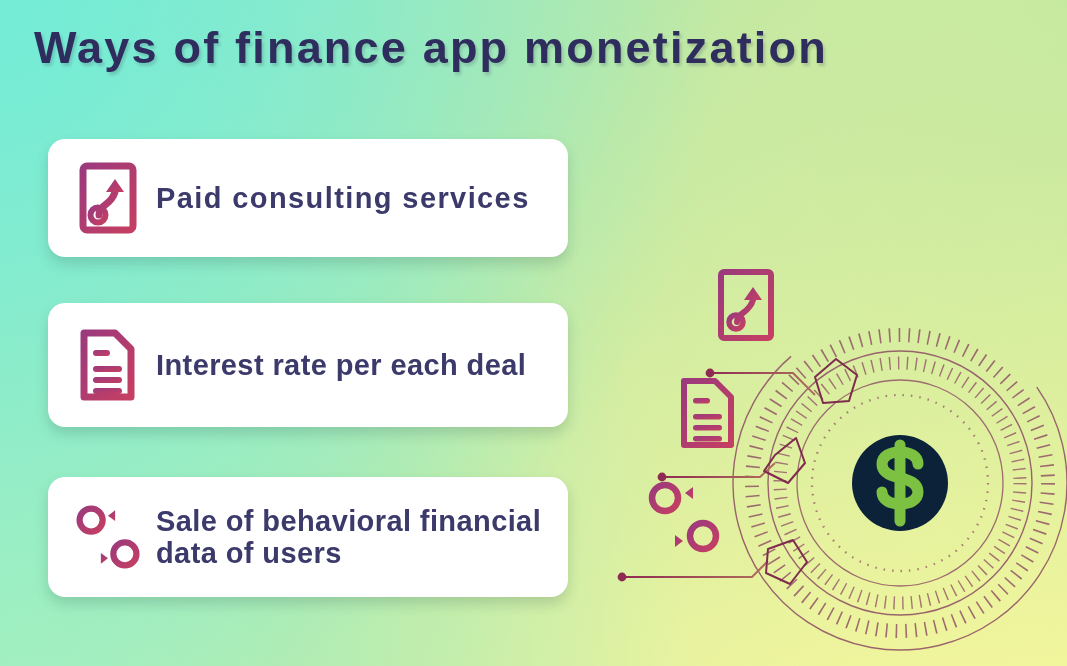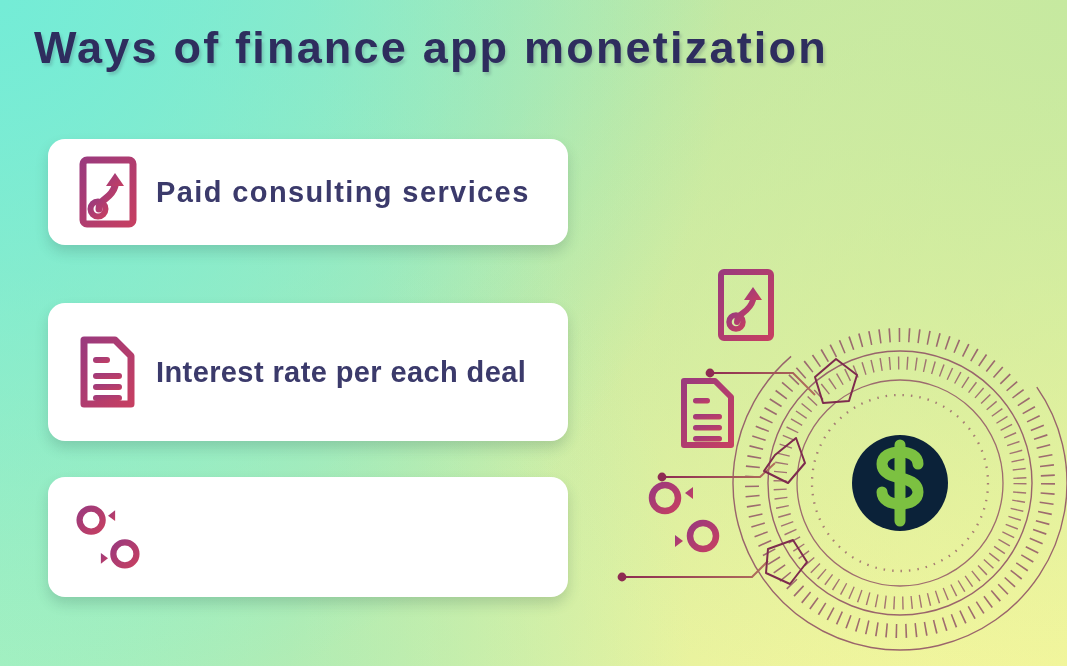--- a/index.html
+++ b/index.html
@@ -28,22 +28,22 @@
 
   
   .card {
     position:absolute; left:48px; width:520px;
     background:#fff;
     border-radius:17px;
     box-shadow:0 7px 13px rgba(40,80,70,.20);
     display:flex; align-items:center;
     padding:0 18px 0 28px;
   }
-  #card-1 { top:139px; height:106px; }
-  #card-2 { top:303px; height:138px; }
+  #card-1 { top:139px; height:118px; }
+  #card-2 { top:303px; height:124px; }
   #card-3 { top:477px; height:120px; }
 
   .card-icon { flex:0 0 auto; width:64px; margin-right:16px; display:flex; align-items:center; justify-content:center; }
   .card-label {
     font-size:29px; font-weight:bold; color:#3b3a6b;
     letter-spacing:.4px; line-height:1.12;
   }
   #card-1 .card-label { letter-spacing:1.4px; }
 
   
@@ -104,20 +104,21 @@
       <circle cx="17" cy="17" r="13" fill="none" stroke="url(#g3)" stroke-width="7"></circle>
       <circle cx="55" cy="55" r="13" fill="none" stroke="url(#g3)" stroke-width="7"></circle>
       <path d="M52 27 V12" fill="none" stroke="url(#g3)" stroke-width="7" stroke-linecap="butt"></path>
       <path d="M52 12 H44" fill="none" stroke="url(#g3)" stroke-width="7"></path>
       <path d="M44 6 L36 12 L44 18 Z" fill="url(#g3)"></path>
       <path d="M20 45 V60" fill="none" stroke="url(#g3)" stroke-width="7" stroke-linecap="butt"></path>
       <path d="M20 60 H28" fill="none" stroke="url(#g3)" stroke-width="7"></path>
       <path d="M28 54 L36 60 L28 66 Z" fill="url(#g3)"></path>
     </svg>
   </div>
+  <div class="card-label">Sale of behavioral financial data of users</div>
 </div>
 
 <div class="illustration">
   <svg width="467" height="400" viewBox="0 0 467 400">
     <defs>
       <linearGradient id="gi" x1="0" y1="0" x2="1" y2="1">
         <stop offset="0%" stop-color="#9b3a7d"></stop>
           <stop offset="100%" stop-color="#c53f62"></stop>
       </linearGradient>
       <linearGradient id="gl" x1="0" y1="0" x2="1" y2="0">

